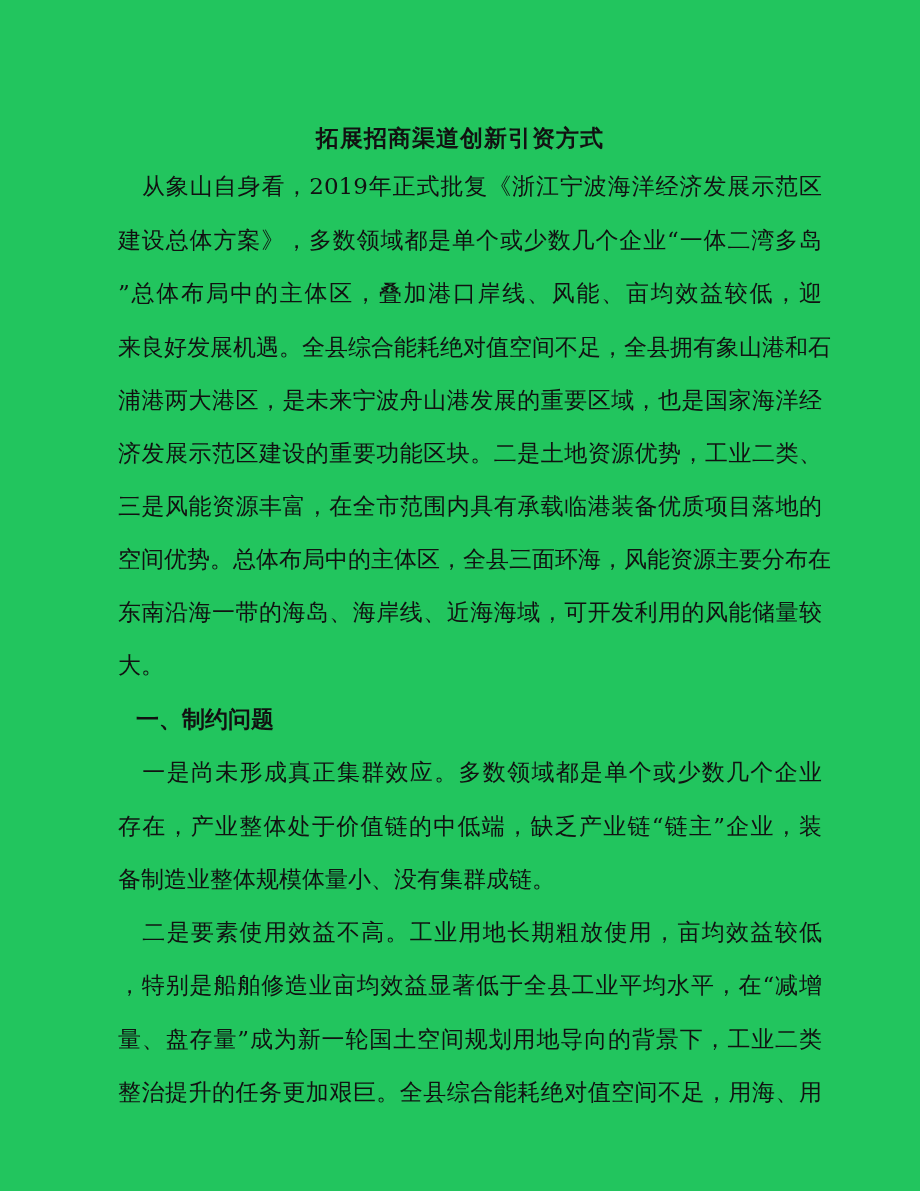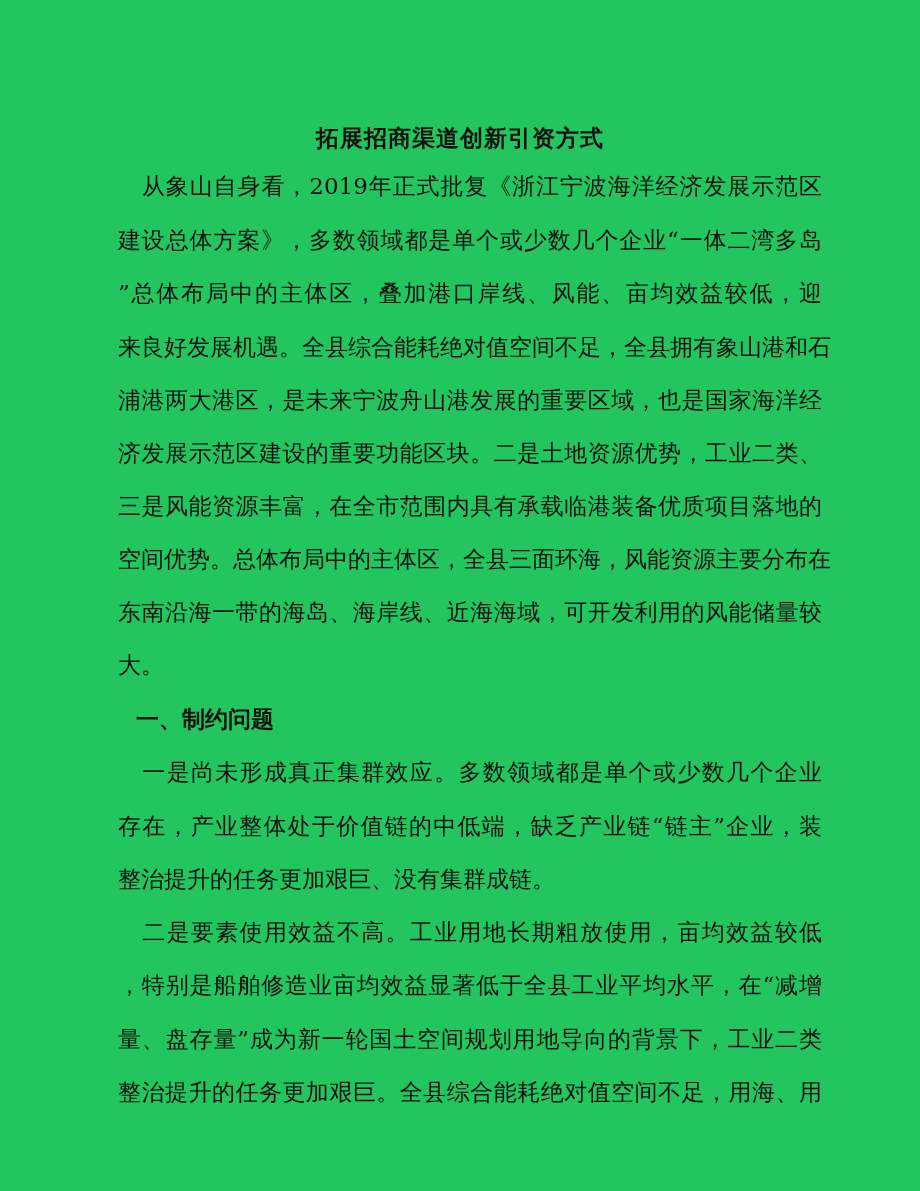--- a/index.html
+++ b/index.html
@@ -30,21 +30,21 @@
     <div class="line" style="top:542px">空间优势。总体布局中的主体区，全县三面环海，风能资源主要分布在</div>
     <div class="line" style="top:595px">东南沿海一带的海岛、海岸线、近海海域，可开发利用的风能储量较</div>
     <div class="line last" style="top:648px">大。</div>
   </div>
 
   <div class="heading" style="top:702px">一、制约问题</div>
 
   <div>
     <div class="line" style="top:755px">　一是尚未形成真正集群效应。多数领域都是单个或少数几个企业</div>
     <div class="line" style="top:809px">存在，产业整体处于价值链的中低端，缺乏产业链“链主”企业，装</div>
-    <div class="line last" style="top:862px">整治提升的任务更加艰巨、没有集群成链。</div>
+    <div class="line last" style="top:862px">备制造业整体规模体量小、没有集群成链。</div>
   </div>
 
   <div>
     <div class="line" style="top:915px">　二是要素使用效益不高。工业用地长期粗放使用，亩均效益较低</div>
     <div class="line" style="top:968px">，特别是船舶修造业亩均效益显著低于全县工业平均水平，在“减增</div>
     <div class="line" style="top:1022px">量、盘存量”成为新一轮国土空间规划用地导向的背景下，工业二类</div>
     <div class="line" style="top:1075px">整治提升的任务更加艰巨。全县综合能耗绝对值空间不足，用海、用</div>
   </div>
 </div>
 

